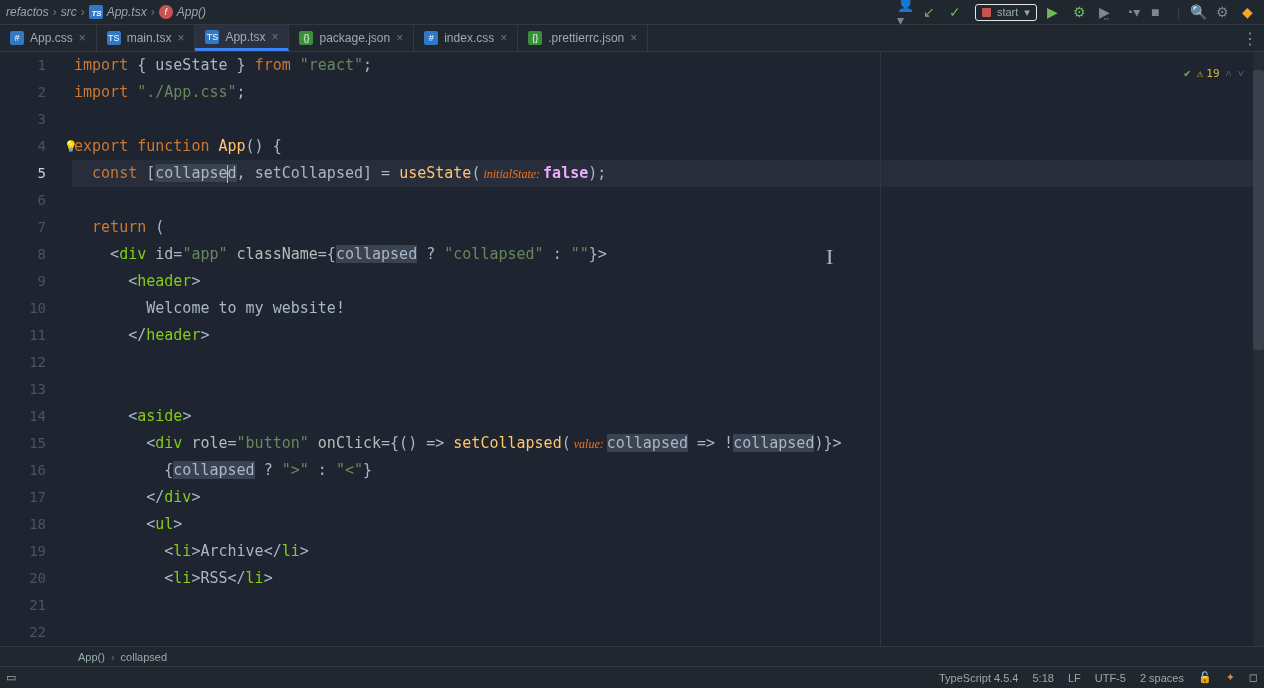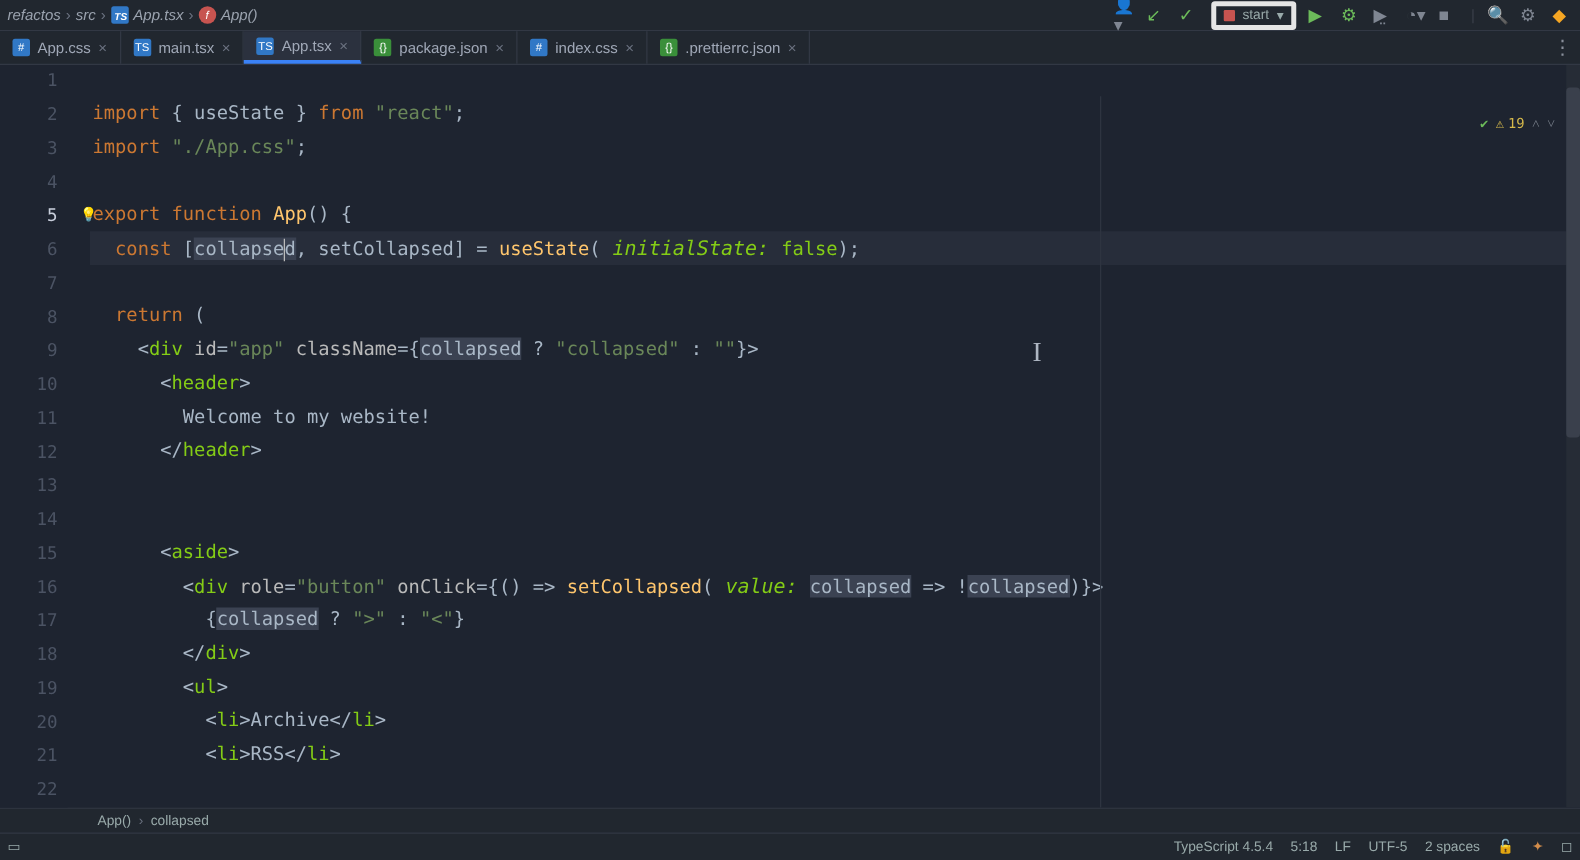--- a/index.html
+++ b/index.html
@@ -9,21 +9,21 @@
 
   
   .navbar { height: 28px; background: #21272f; border-bottom: 1px solid #323844; display: flex; align-items: center; padding: 0 6px; font-size: 12px; }
   .breadcrumbs { display: flex; align-items: center; gap: 2px; color: #9ba3af; }
   .bc-sep { color: #6b7280; padding: 0 2px; }
   .bc-item { display: inline-flex; align-items: center; gap: 4px; font-style: italic; }
   .ts-icon { width: 14px; height: 14px; background: #3178c6; color: #fff; font-size: 8px; font-weight: bold; display: inline-flex; align-items: flex-end; justify-content: flex-end; padding: 1px; border-radius: 2px; }
   .f-icon { width: 14px; height: 14px; border-radius: 50%; background: #c75450; color: #fff; font-size: 9px; display: inline-flex; align-items: center; justify-content: center; }
   .nav-right { margin-left: auto; display: flex; align-items: center; gap: 10px; }
   .nav-right svg, .nav-right .ico { width: 16px; height: 16px; }
-  .run-config { display: flex; align-items: center; gap: 6px; border: 4px solid #e5e5e5; border-radius: 3px; padding: 1px 6px; font-size: 11px; color: #9aa; }
+  .run-config { display: flex; align-items: center; gap: 6px; border: 1px solid #e5e5e5; border-radius: 3px; padding: 1px 6px; font-size: 11px; color: #9aa; }
   .stop-icon { width: 9px; height: 9px; background: #c75450; border-radius: 1px; }
   .ico { color: #7f8692; font-size: 14px; display: inline-flex; align-items: center; }
   .ico.green { color: #6cbb5a; }
   .ico.play { color: #6cbb5a; }
   .ico.bug { color: #6cbb5a; }
 
   
   .tabs { height: 30px; background: #21272f; border-bottom: 1px solid #323844; display: flex; align-items: stretch; font-size: 12px; position: relative; }
   .tab { display: flex; align-items: center; gap: 6px; padding: 0 10px; border-right: 1px solid #323844; color: #a0a8b7; cursor: pointer; }
   .tab.active { background: #2b313e; border-bottom: 3px solid #3b82f6; }
@@ -34,34 +34,34 @@
   .ico-json { background: #3a8f3a; color: #fff; }
   .tabs-right { position: absolute; right: 6px; top: 0; bottom: 0; display: flex; align-items: center; }
   .kebab { color: #8a909c; font-size: 16px; }
 
   
   .editor-wrap { flex: 1; display: flex; position: relative; background: #1e2430; }
   .gutter { width: 54px; background: #1e2430; text-align: right; padding-right: 8px; font-family: Consolas, monospace; font-size: 14px; line-height: 27px; color: #4b5363; user-select: none; }
   .gutter .ln { height: 27px; }
   .gutter .ln.cur { color: #c8cedb; }
   .fold-col { width: 18px; position: relative; }
-  .code { flex: 1; font-family: Consolas, monospace; font-size: 15px; line-height: 27px; position: relative; margin-top: 25px; }
+  .code { flex: 1; font-family: Consolas, monospace; font-size: 15px; line-height: 27px; position: relative; }
   .code-line { height: 27px; white-space: pre; padding-left: 2px; }
   .code-line.cur { background: #272d3a; }
   .ruler { position: absolute; top: 0; bottom: 0; left: 808px; width: 1px; background: #2e3440; }
   .c-k { color: #cc7832; }
   .c-s { color: #6a8759; }
   .c-fn { color: #ffc66d; }
   .c-id { color: #a9b7c6; }
   .c-p { color: #a9b7c6; }
   .c-c { color: #a9b7c6; }
   .c-tag { color: #84cc16; }
   .c-attr { color: #bababa; }
-  .c-hint { color: #84cc16; font-style: italic; font-size: 16px; }
-  .c-bool { color: #84cc16; }
+  .c-hint { color: #f97316; font-style: italic; font-size: 12px; font-family: Liberation Serif, serif; }
+  .c-bool { color: #f0abfc; font-weight: bold; }
   .c-hi { background: #3b4252; }
   .caret { display:inline-block; width:1px; height:18px; background:#bbb; vertical-align:middle; margin-left:-1px; }
   .bulb { position:absolute; left:-8px; color:#f0a500; font-size:11px; }
 
   .code-scroll { position:absolute; right:0; top:0; width:11px; height:100%; background:#262c36; }
   .code-scroll .thumb { position:absolute; left:0; right:0; top:18px; height:280px; background:#3a404c; border-radius:3px; }
 
   .inspections { position: absolute; top: 8px; right: 20px; display: flex; align-items: center; gap: 6px; font-size: 11px; color: #9aa; }
   .insp-check { color: #6cbb5a; }
   .insp-warn { color: #d6b94b; display:flex; align-items:center; gap:3px; }

